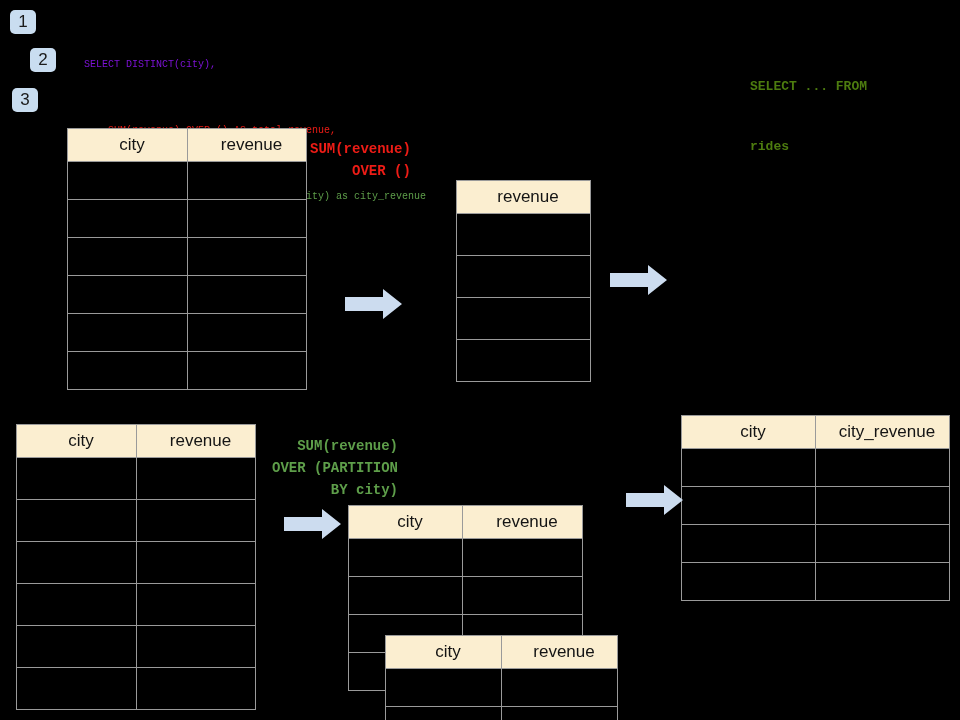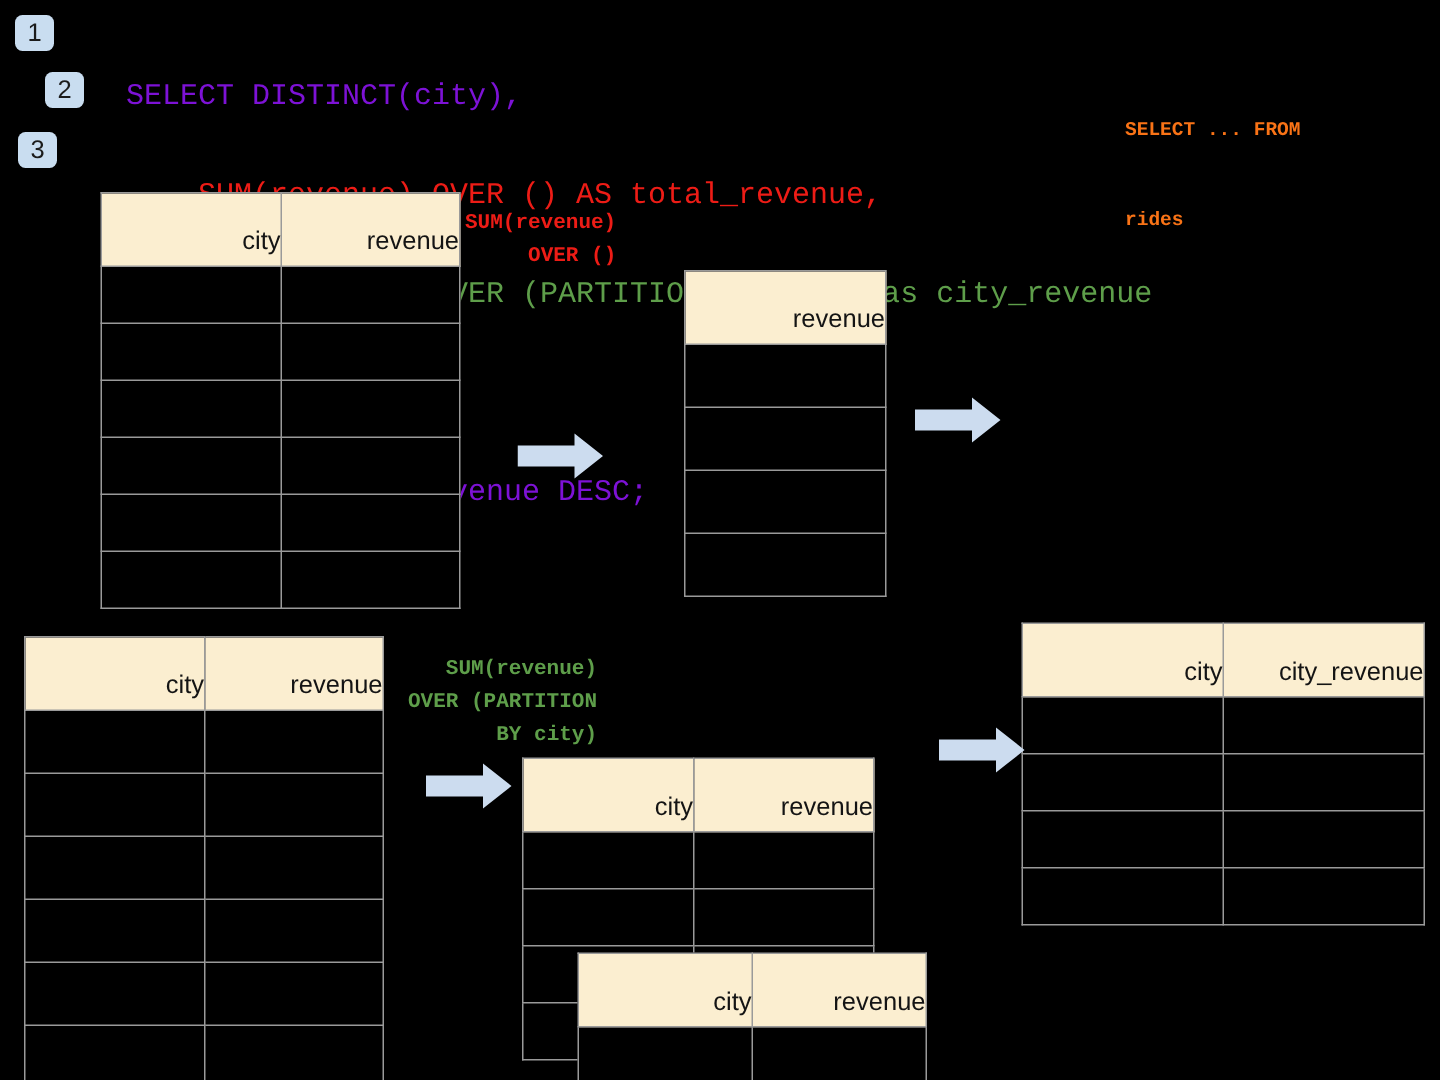--- a/index.html
+++ b/index.html
@@ -28,37 +28,37 @@
     line-height: 24px;
     text-align: center;
     width: 26px;
     height: 24px;
   }
 
   
   .code {
     position: absolute;
     font-family: "Liberation Mono", monospace;
-    font-size: 20px;
+    font-size: 10px;
     line-height: 22px;
     white-space: pre;
     letter-spacing: 0px;
   }
   .code-line { white-space: pre; }
   .c-purple { color: #7d12d6; }
   .c-red    { color: #ed1c16; }
   .c-green  { color: #5e9e4a; }
 
   
   .sidenote {
     position: absolute;
     font-family: "Liberation Mono", monospace;
     font-size: 13px;
     line-height: 20px;
-    color: #f97316;
+    color: #4d7c0f;
     white-space: pre;
     font-weight: bold;
   }
 
   
   .annot {
     position: absolute;
     font-family: "Liberation Mono", monospace;
     font-size: 14px;
     line-height: 22px;
@@ -78,22 +78,22 @@
     border: 1px solid #9a9a9a;
     padding: 0;
     margin: 0;
   }
   .tbl th {
     background: #fbeed0;
     color: #141414;
     font-family: "Liberation Sans", sans-serif;
     font-weight: normal;
     font-size: 17px;
-    text-align: right;
-    padding: 22px 0 6px 9px;
+    text-align: center;
+    padding: 6px 0 6px 9px;
     height: 24px;
     box-sizing: border-box;
   }
   .tbl td {
     background: #000000;
     height: 37px;
   }
 
   
   .arrow {

